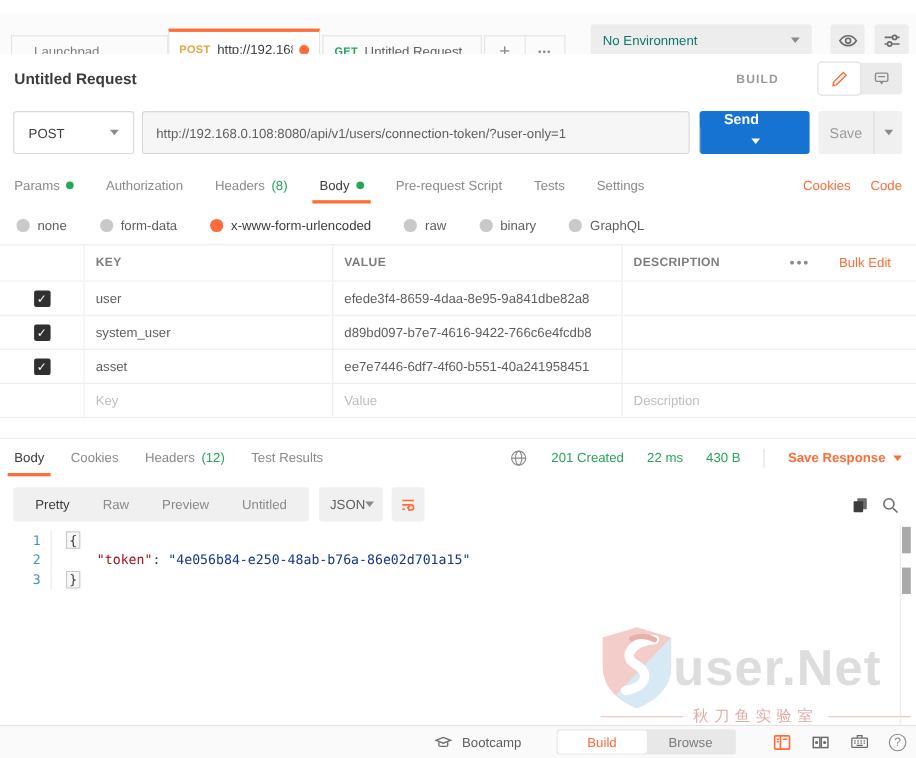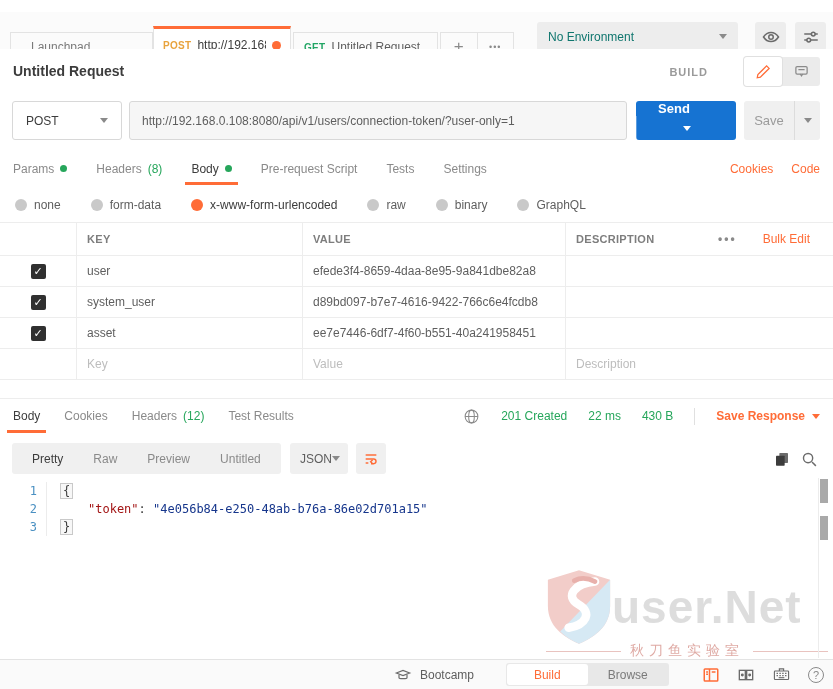--- a/index.html
+++ b/index.html
@@ -204,20 +204,23 @@
         <span class="caret"></span>
       </div>
   </div>
 
   <div class="req-tabs">
     <div class="rtab">
       <span>Params</span>
       <span class="dot-green"></span>
     </div>
     <div class="rtab">
+      <span>Authorization</span>
+    </div>
+    <div class="rtab">
       <span>Headers</span>
       <span class="count-green">(8)</span>
     </div>
     <div class="rtab active">
       <span>Body</span>
       <span class="dot-green"></span>
     </div>
     <div class="rtab">
       <span>Pre-request Script</span>
     </div>

